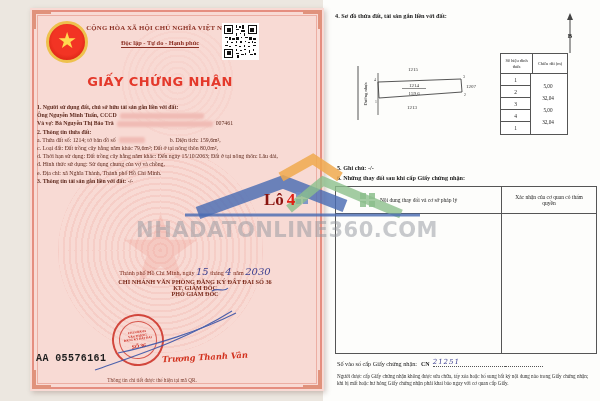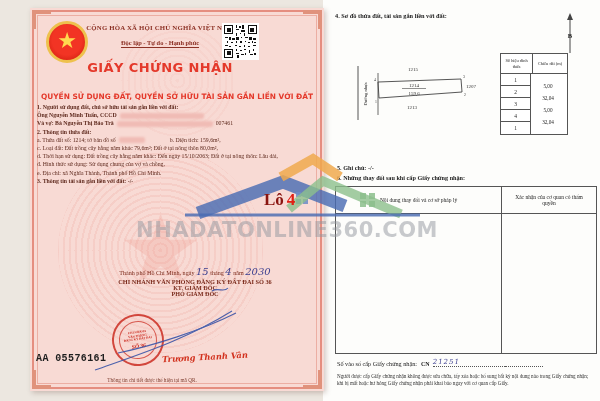--- a/index.html
+++ b/index.html
@@ -54,21 +54,21 @@
   .g-top{left:90px;top:15px;width:115px;height:115px;opacity:.5;}
 
   .emblem{position:absolute;left:16px;top:13px;width:42px;height:42px;border-radius:50%;
     background:radial-gradient(circle at 50% 45%,#f23424 0 55%,#c61608 100%);
     border:3px solid #eec14d;box-sizing:border-box;display:flex;align-items:center;justify-content:center;}
   .emblem .star{color:#ffd94f;font-size:22px;line-height:1;margin-top:-2px;}
   .header-text{position:absolute;left:40px;top:16px;width:180px;text-align:center;color:#8c3125;}
   .country{font-size:6.8px;font-weight:bold;letter-spacing:.2px;}
   .motto{display:inline-block;font-size:6.4px;font-weight:bold;margin-top:3px;border-bottom:1px solid #8c3125;padding-bottom:1px;}
   .qr{position:absolute;left:192px;top:15px;width:37px;height:37px;background:#fff;padding:2px;box-sizing:border-box;}
-  .title{position:absolute;left:20px;top:52px;width:220px;text-align:center;color:#e4392b;
+  .title{position:absolute;left:20px;top:66px;width:220px;text-align:center;color:#e4392b;
     font-family:"DejaVu Sans",sans-serif;font-weight:bold;font-size:13px;letter-spacing:.4px;}
   .subtitle{position:absolute;left:2px;right:2px;top:84px;text-align:center;color:#e4392b;
     font-family:"DejaVu Sans",sans-serif;font-weight:bold;font-size:7.4px;}
 
   .docbody{position:absolute;left:7px;top:95px;width:282px;font-size:5.8px;line-height:8.2px;color:#5f2a1e;}
   .docbody .bold{font-weight:bold;}
   .redact{display:inline-block;height:6px;border-radius:2px;background:#f0bcb5;filter:blur(1.3px);vertical-align:middle;margin:0 3px;}
 
   .signing{position:absolute;left:40px;top:258px;width:250px;text-align:center;color:#7a2a1b;}
   .dateline{font-size:6.1px;}
@@ -194,21 +194,20 @@
       <rect x="18" y="0" width="7" height="7" fill="#111"></rect>
         <rect x="19" y="1" width="5" height="5" fill="#fff"></rect>
         <rect x="20" y="2" width="3" height="3" fill="#111"></rect>
       <rect x="0" y="18" width="7" height="7" fill="#111"></rect>
         <rect x="1" y="19" width="5" height="5" fill="#fff"></rect>
         <rect x="2" y="20" width="3" height="3" fill="#111"></rect>
       <path fill="#111" d="M9 0h1v2h-1zM11 1h2v1h-2zM14 0h1v3h-1zM9 3h2v1h-2zM13 4h3v1h-3zM9 6h1v2h-1zM12 6h1v1h-1zM15 6h1v2h-1zM1 9h2v1h-2zM4 9h1v2h-1zM6 10h2v1h-2zM9 9h2v2h-2zM13 9h1v1h-1zM16 9h2v1h-2zM19 9h2v2h-2zM22 10h2v1h-2zM2 12h1v2h-1zM5 13h2v1h-2zM9 12h1v2h-1zM12 12h2v2h-2zM16 12h1v1h-1zM18 13h2v1h-2zM21 12h1v2h-1zM23 13h1v1h-1zM1 15h2v1h-2zM4 16h1v1h-1zM8 15h2v1h-2zM11 16h2v1h-2zM15 15h1v2h-1zM18 16h2v1h-2zM22 15h2v1h-2zM9 18h1v2h-1zM12 19h2v1h-2zM15 18h2v1h-2zM19 19h1v2h-1zM22 18h1v2h-1zM9 21h2v1h-2zM13 22h2v1h-2zM16 21h1v2h-1zM20 22h2v1h-2zM23 21h1v2h-1zM10 23h1v2h-1z"></path>
     </svg>
 
     <div class="title">GIẤY CHỨNG NHẬN</div>
-    <div class="subtitle">QUYỀN SỬ DỤNG ĐẤT, QUYỀN SỞ HỮU TÀI SẢN GẮN LIỀN VỚI ĐẤT</div>
 
     <div class="docbody">
       <div class="bold">1. Người sử dụng đất, chủ sở hữu tài sản gắn liền với đất:</div>
       <div><span class="bold">Ông Nguyễn Minh Tuấn, CCCD</span><span class="redact" style="width:84px"></span></div>
       <div><span class="bold">Và vợ: Bà Nguyễn Thị Bảo Trâ</span><span class="redact" style="width:96px"></span><span>007461</span></div>
       <div class="bold">2. Thông tin thửa đất:</div>
       <div><span>a. Thửa đất số: 1214; tờ bản đồ số</span><span class="redact" style="width:26px"></span><span style="margin-left:22px">b. Diện tích: 159,6m²,</span></div>
       <div>c. Loại đất: Đất trồng cây hằng năm khác 79,6m²; Đất ở tại nông thôn 80,0m²,</div>
       <div>d. Thời hạn sử dụng: Đất trồng cây hằng năm khác: Đến ngày 15/10/2063; Đất ở tại nông thôn: Lâu dài,</div>
       <div>đ. Hình thức sử dụng: Sử dụng chung của vợ và chồng,</div>

